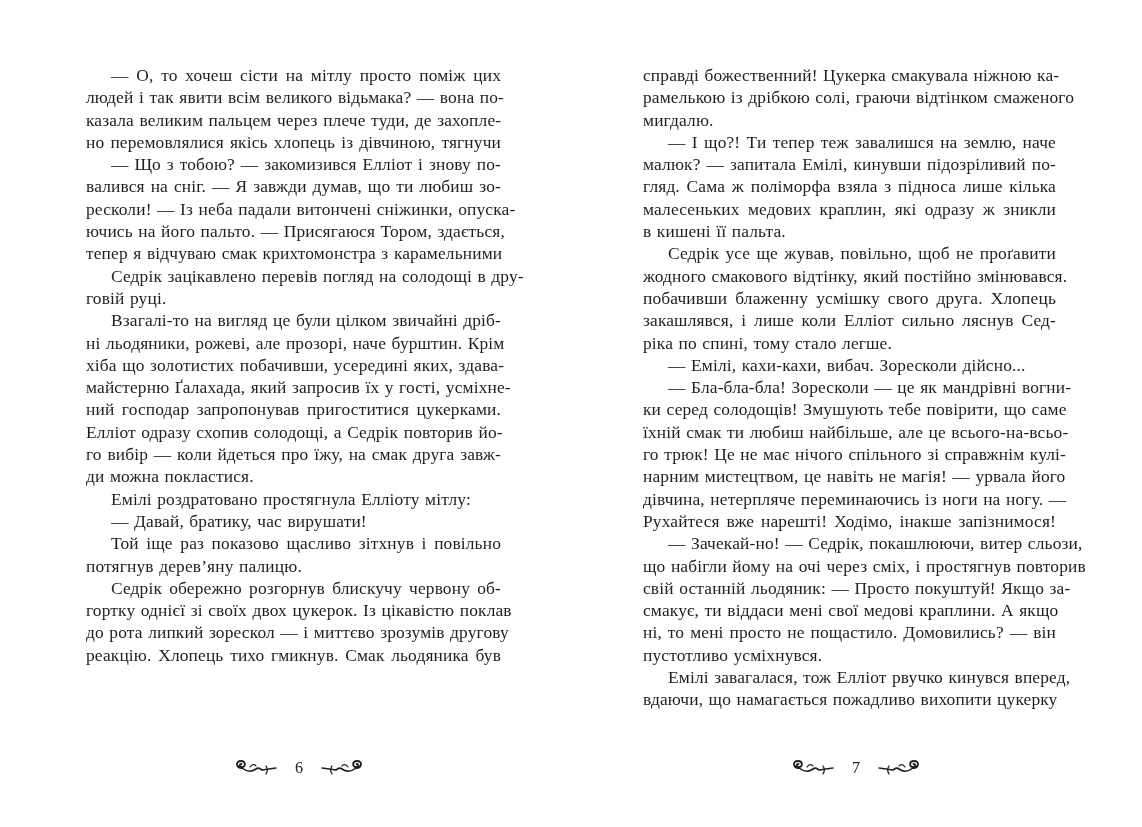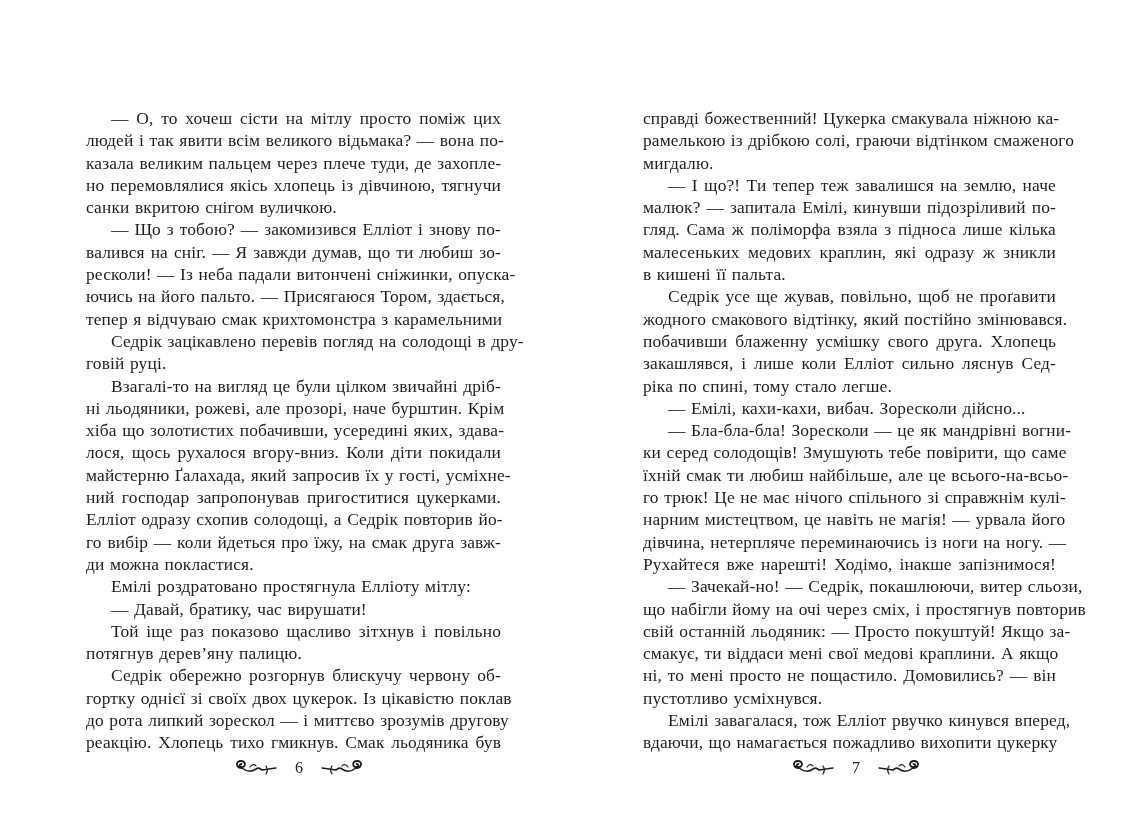--- a/index.html
+++ b/index.html
@@ -29,21 +29,20 @@
     .page.left  { left: 0;   width: 571px; }
     .page.right { left: 571px; width: 571px; }
 
     .text-block {
       position: absolute;
       top: 64px;
       font-size: 17.4px;
       line-height: 22.3px;
       letter-spacing: 0.15px;
       word-spacing: 1px;
-      margin-top: 43px;
     }
     .page.left .text-block  { left: 86px; width: 415px; }
     .page.right .text-block { left: 72px; width: 413px; }
 
     .line {
       display: block;
       white-space: nowrap;
       text-align: justify;
       text-align-last: justify;
       height: 22.3px;
@@ -85,32 +84,30 @@
 <body>
 
 <div class="spread">
 
   <div class="page left">
     <div class="text-block" id="left-text">
         <span class="line indent">— О, то хочеш сісти на мітлу просто поміж цих</span>
         <span class="line">людей і так явити всім великого відьмака? — вона по-</span>
         <span class="line">казала великим пальцем через плече туди, де захопле-</span>
         <span class="line">но перемовлялися якісь хлопець із дівчиною, тягнучи</span>
-        <span class="line last">санки вкритою снігом вуличкою.</span>
         <span class="line indent">— Що з тобою? — закомизився Елліот і знову по-</span>
         <span class="line">валився на сніг. — Я завжди думав, що ти любиш зо-</span>
         <span class="line">ресколи! — Із неба падали витончені сніжинки, опуска-</span>
         <span class="line">ючись на його пальто. — Присягаюся Тором, здається,</span>
         <span class="line">тепер я відчуваю смак крихтомонстра з карамельними</span>
         <span class="line indent">Седрік зацікавлено перевів погляд на солодощі в дру-</span>
         <span class="line last">говій руці.</span>
         <span class="line indent">Взагалі-то на вигляд це були цілком звичайні дріб-</span>
         <span class="line">ні льодяники, рожеві, але прозорі, наче бурштин. Крім</span>
         <span class="line">хіба що золотистих побачивши, усередині яких, здава-</span>
-        <span class="line">лося, щось рухалося вгору-вниз. Коли діти покидали</span>
         <span class="line">майстерню Ґалахада, який запросив їх у гості, усміхне-</span>
         <span class="line">ний господар запропонував пригоститися цукерками.</span>
         <span class="line">Елліот одразу схопив солодощі, а Седрік повторив йо-</span>
         <span class="line">го вибір — коли йдеться про їжу, на смак друга завж-</span>
         <span class="line last">ди можна покластися.</span>
         <span class="line indent last">Емілі роздратовано простягнула Елліоту мітлу:</span>
         <span class="line indent last">— Давай, братику, час вирушати!</span>
         <span class="line indent">Той іще раз показово щасливо зітхнув і повільно</span>
         <span class="line last">потягнув дерев’яну палицю.</span>
         <span class="line indent">Седрік обережно розгорнув блискучу червону об-</span>

